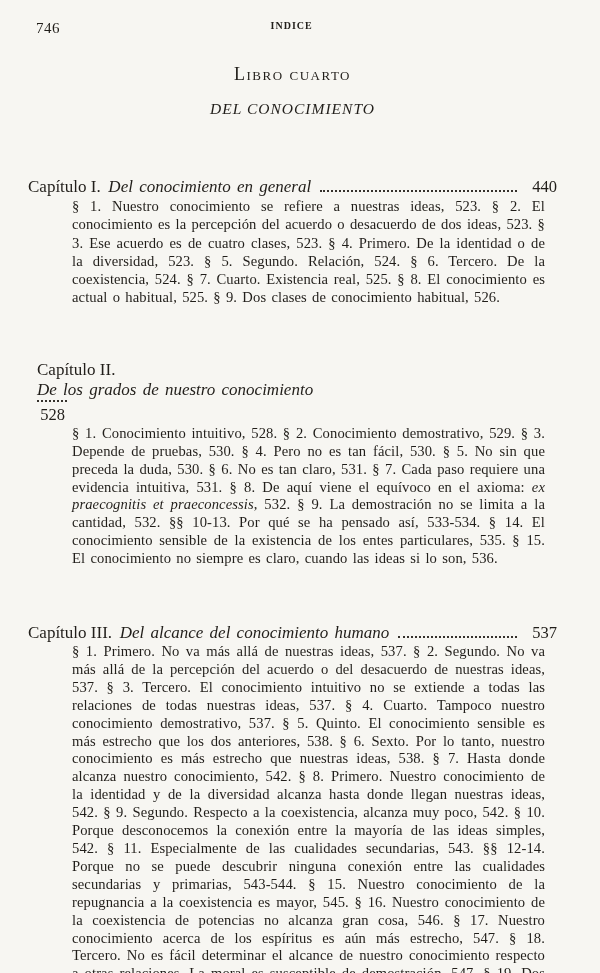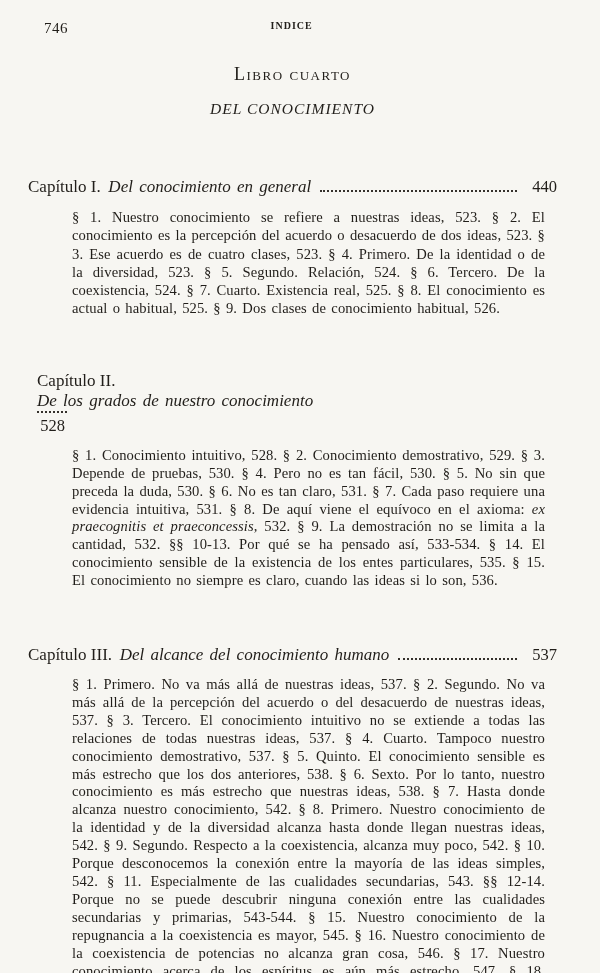--- a/index.html
+++ b/index.html
@@ -19,21 +19,21 @@
     background: #f7f6f2;
   }
   
   .running-head {
     position: relative;
     height: 18px;
     font-size: 15px;
   }
   .folio {
     position: absolute;
-    left: 16px;
+    left: 8px;
     top: 0;
     letter-spacing: 0.5px;
   }
   .head-title {
     position: absolute;
     left: 50%;
     top: 0;
     transform: translateX(-52%);
     font-weight: bold;
     letter-spacing: 1px;
@@ -76,21 +76,21 @@
     margin: 0 12px 3px 9px;
     min-width: 30px;
   }
   .chap-page {
     flex: none;
     font-size: 16.5px;
     text-align: right;
     min-width: 28px;
   }
   .summary {
-    margin: 11px 0 0 44px;
+    margin: 0 0 0 44px;
     width: 473px;
     text-align: justify;
     font-size: 14.6px;
     line-height: 17.9px;
     word-spacing: 1.5px;
   }
   .summary .it { font-style: italic; }
   .chapter.c1 .summary { line-height: 18.3px; }
   .chapter.c2 .toc-line { margin-top: 13px; flex-direction: column; }
   .chapter.c3 .toc-line { margin-top: 15px; }

